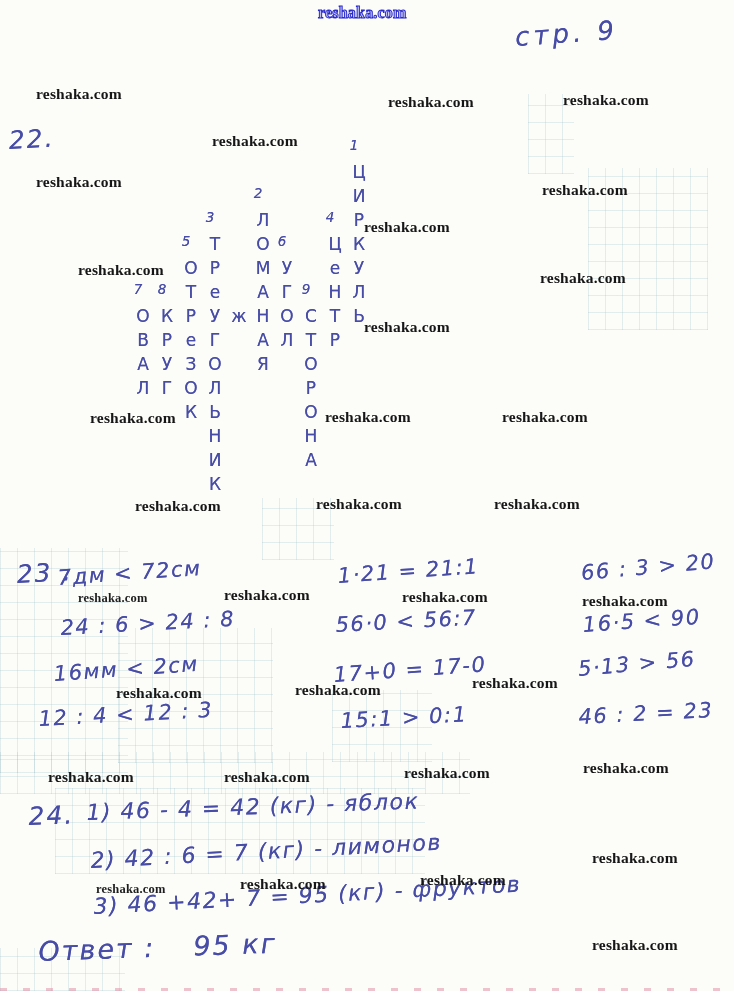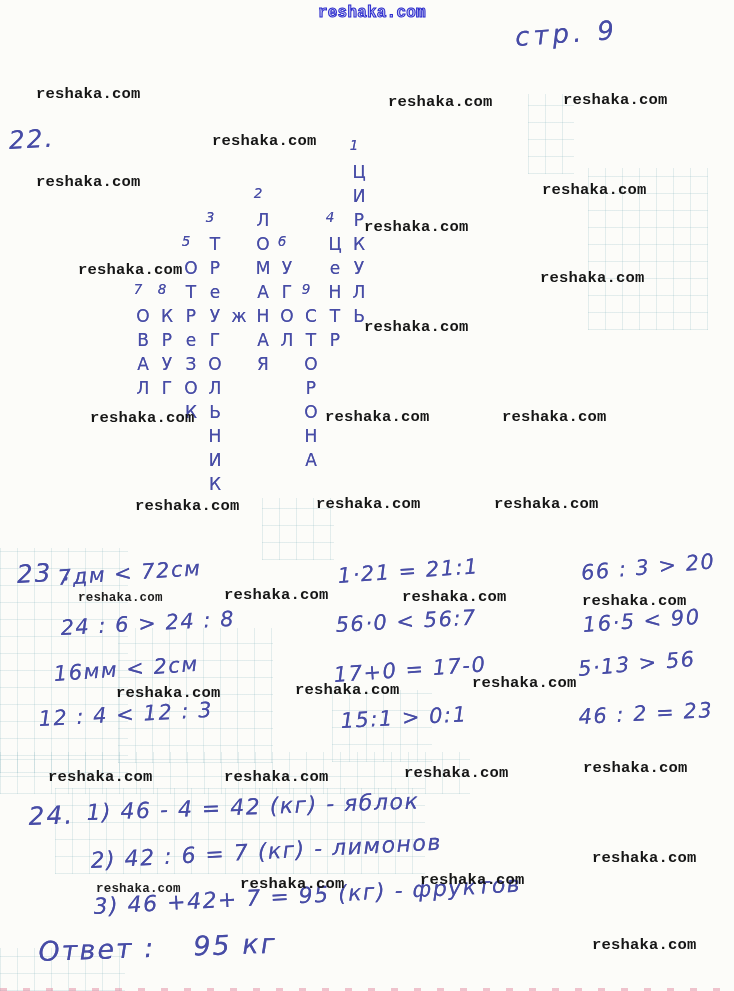--- a/index.html
+++ b/index.html
@@ -11,21 +11,21 @@
   
   .grid-patch{
     position:absolute;pointer-events:none;
     background-image:
       repeating-linear-gradient(0deg, rgba(125,175,185,.20) 0 1px, transparent 1px 17px),
       repeating-linear-gradient(90deg, rgba(125,175,185,.20) 0 1px, transparent 1px 17px);
   }
   
   .wm{
     position:absolute;
-    font-family:Liberation Mono, monospace;
+    font-family:Liberation Serif, serif;
     font-weight:700;font-size:15.5px;color:#161616;
     letter-spacing:.2px;white-space:nowrap;text-align:right;
   }
   .wm-sm{font-size:12.5px;font-weight:700;color:#1d1d1d;}
   .wm-outline{
     font-size:16px;font-weight:700;
     color:rgba(255,255,255,0);
     -webkit-text-stroke:1px #2b2bcc;
     text-shadow:0 0 1px rgba(70,70,220,.35);
   }

